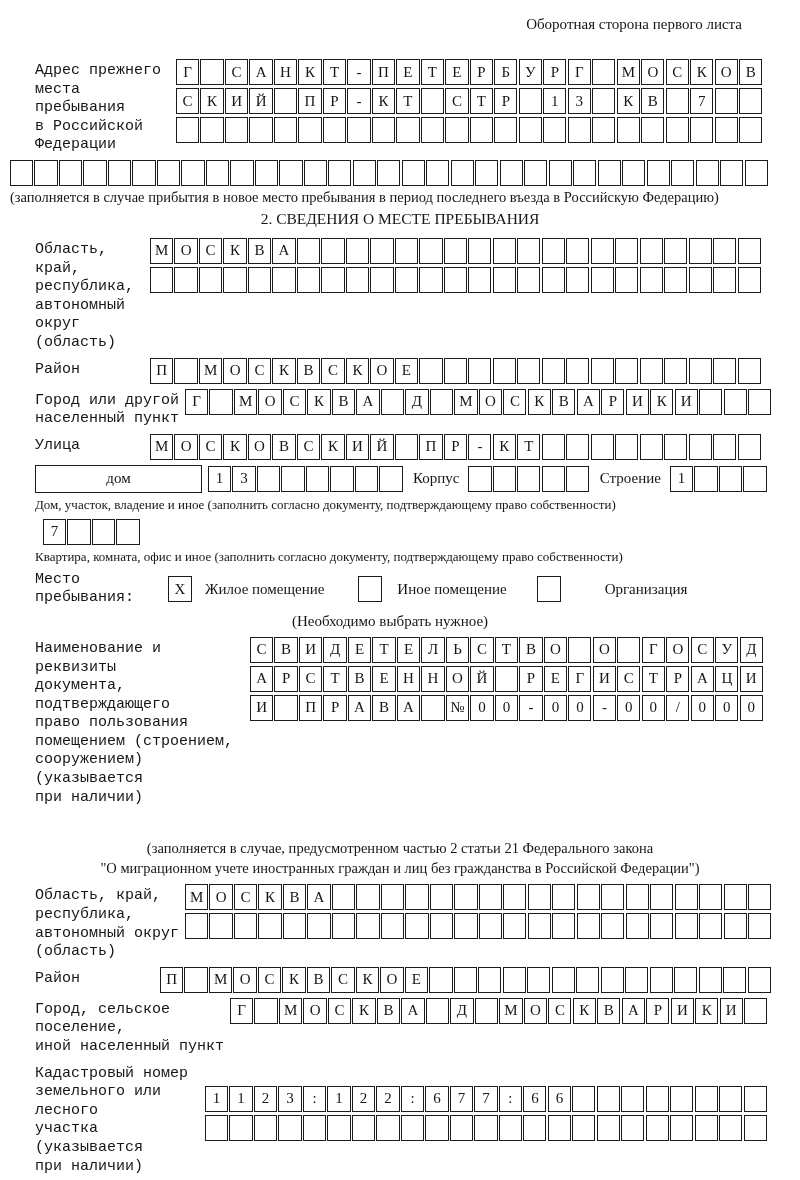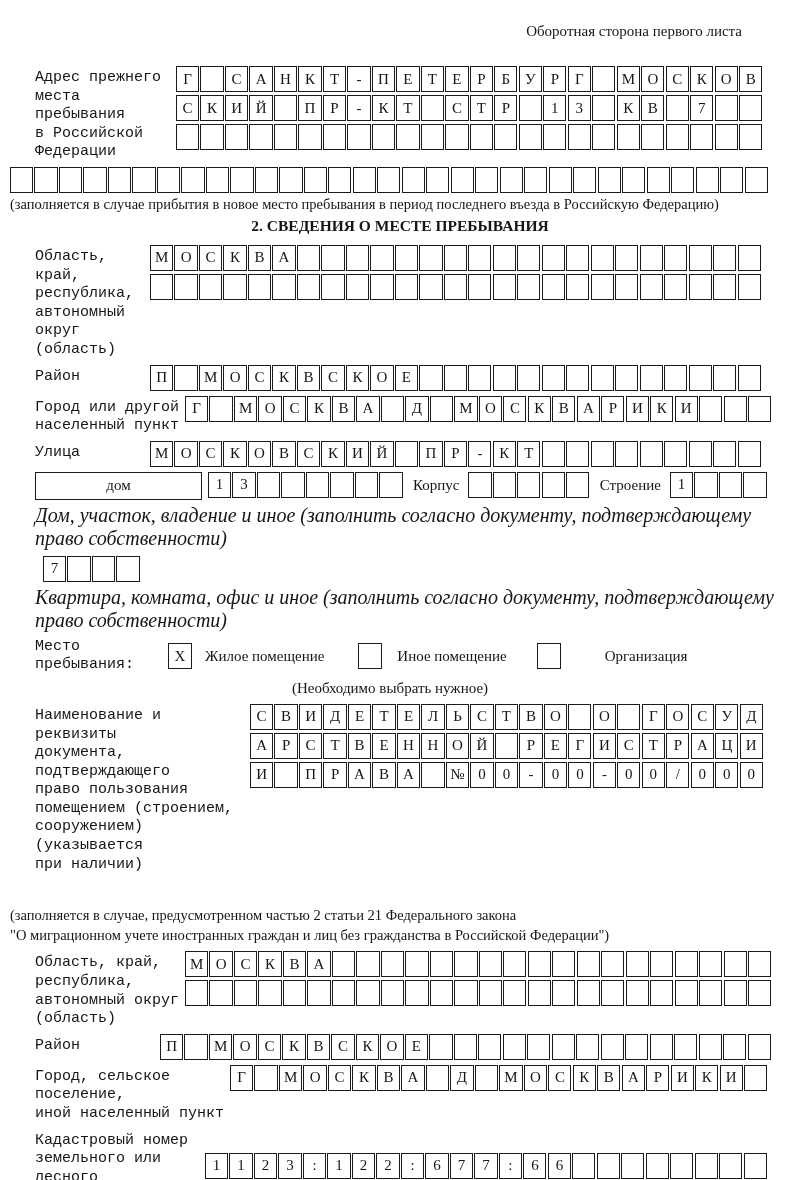--- a/index.html
+++ b/index.html
@@ -1,34 +1,34 @@
 <!DOCTYPE html>
 <html><head>
 <meta charset="utf-8">
 <style>
   html,body{margin:0;padding:0;background:#fff;}
   body{width:800px;height:1180px;color:#161616;font-family:"Liberation Serif","DejaVu Serif",serif;overflow:hidden;}
-  .page{box-sizing:border-box;width:800px;height:1000px;padding:23px 10px 0 10px;}
+  .page{box-sizing:border-box;width:800px;height:1000px;padding:16px 10px 0 10px;}
   .hdr{text-align:right;padding-right:48px;font-size:15px;margin-bottom:26px;}
   .frow{display:flex;align-items:flex-start;margin-bottom:5px;}
   .flabel{flex:none;font-size:15px;line-height:1.24;white-space:pre-line;padding-top:3px;padding-left:25px;box-sizing:border-box;font-family:Liberation Mono, monospace;}
   .rowscol > .boxes{margin-bottom:3px;}
   .boxes{display:flex;flex-wrap:nowrap;}
   .cell{flex:none;box-sizing:border-box;width:23.2px;height:26px;border:1.7px solid #1c1c1c;margin-right:1.3px;
         display:flex;align-items:center;justify-content:center;font-size:15px;line-height:1;}
   .note-center{text-align:left;font-size:14.5px;margin:1px 0 2px 0;}
-  .h-sec{text-align:center;font-weight:bold;font-size:15.5px;margin:4px 0 10px 0;}
-  .note-left{font-size:20px;padding-left:25px;margin:-1px 0 6px 0;font-style:italic;}
+  .h-sec{text-align:center;font-weight:normal;font-size:15.5px;margin:4px 0 10px 0;}
+  .note-left{font-size:13px;padding-left:25px;margin:-1px 0 6px 0;}
   .bigbox{flex:none;box-sizing:border-box;border:1.8px solid #1c1c1c;height:28px;display:flex;align-items:center;justify-content:center;font-size:15px;}
   .inline-lbl{font-size:15px;line-height:27px;padding:0 9px;flex:none;}
   .chk{flex:none;box-sizing:border-box;width:24px;height:26px;border:1.7px solid #1c1c1c;
        display:flex;align-items:center;justify-content:center;font-size:15px;}
   .opt-label{font-size:15px;line-height:26px;}
   .stampbox{margin-left:382px;width:372px;height:172px;border:2px solid #1c1c1c;box-sizing:border-box;margin-top:8px;}
-  .caption2{font-size:14.5px;line-height:1.35;margin-bottom:6px;white-space:pre-line;margin-top:32px;}
+  .caption2{text-align:center;font-size:14.5px;line-height:1.35;margin-bottom:6px;white-space:pre-line;margin-top:32px;}
 </style>
 </head>
 <body>
 
 <div class="page">
 
   <div class="hdr">Оборотная сторона первого листа</div>
 
   <div class="frow">
     <div class="flabel" style="width:166px">Адрес прежнего
@@ -302,21 +302,21 @@
         <span class="cell"></span>
         <span class="cell"></span>
         <span class="cell"></span>
         <span class="cell"></span>
         <span class="cell"></span>
         <span class="cell"></span>
         <span class="cell"></span>
       </div>
   </div>
 
-  <div class="frow" style="align-items:flex-start;margin-left:25px">
+  <div class="frow" style="align-items:center;margin-left:25px">
     <div class="bigbox" style="width:167px">дом</div>
     <div class="boxes" style="margin-left:6px">
         <span class="cell">1</span>
         <span class="cell">3</span>
         <span class="cell"></span>
         <span class="cell"></span>
         <span class="cell"></span>
         <span class="cell"></span>
         <span class="cell"></span>
         <span class="cell"></span>

